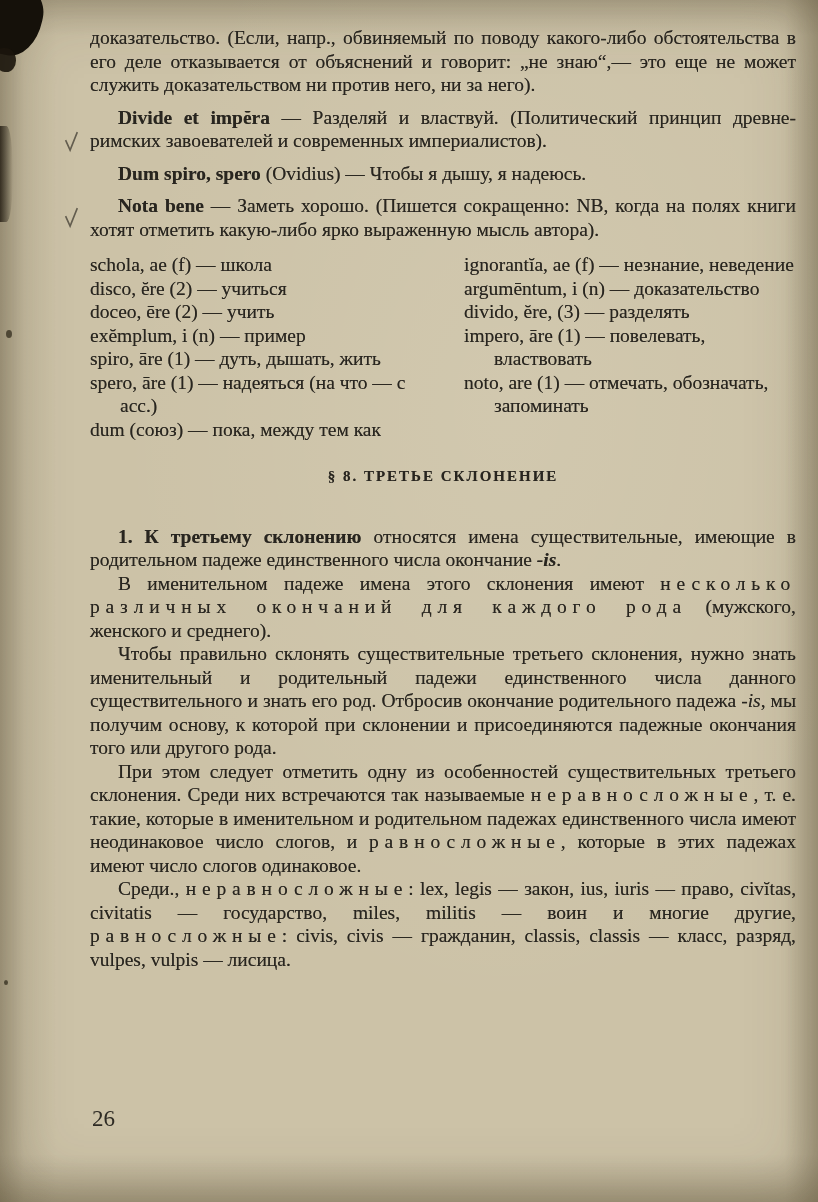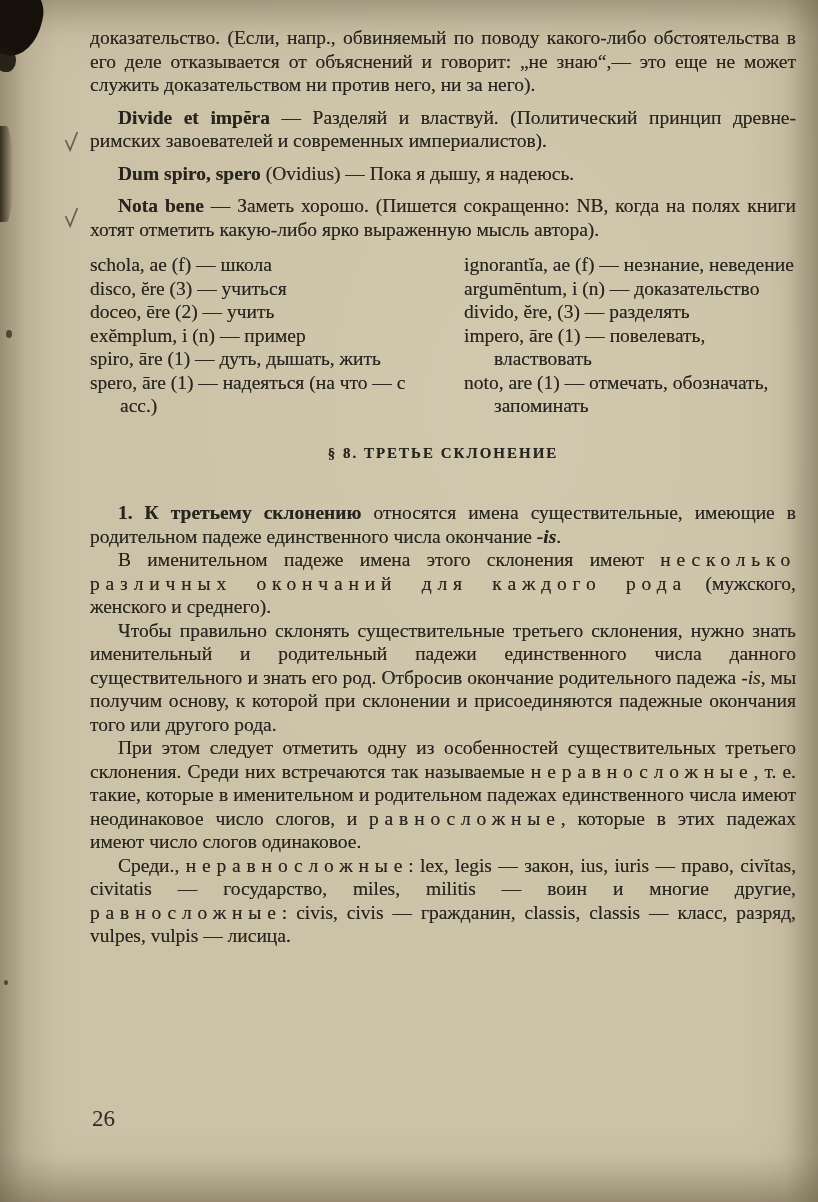--- a/index.html
+++ b/index.html
@@ -98,35 +98,36 @@
 
     <p class="noindent">
       <span>доказательство. (Если, напр., обвиняемый по поводу какого-либо обстоятельства в его деле отказывается от объяснений и говорит: „не знаю“,— это еще не может служить доказательством ни против него, ни за него).</span>
     </p>
 
     <p class="aph">
       <b>Divide et impĕra</b><span> — Разделяй и властвуй. (Политический принцип древне-римских завоевателей и современных империалистов).</span>
     </p>
 
     <p class="aph">
-      <b>Dum spiro, spero</b><span> (Ovidius) — Пока я дышу, я надеюсь.</span>
+      <b>Dum spiro, spero</b><span> (Ovidius) — Чтобы я дышу, я надеюсь.</span>
     </p>
 
     <p class="aph">
       <b>Nota bene</b><span> — Заметь хорошо. (Пишется сокращенно: NB, когда на полях книги хотят отметить какую-либо ярко выраженную мысль автора).</span>
     </p>
 
     <div class="vocab">
       <div class="vcol">
         <div class="ventry">schola, ae (f) — школа</div>
-        <div class="ventry">disco, ĕre (3) — учиться</div>
+        <div class="ventry">disco, ĕre (2) — учиться</div>
         <div class="ventry">doceo, ēre (2) — учить</div>
         <div class="ventry">exĕmplum, i (n) — пример</div>
         <div class="ventry">spiro, āre (1) — дуть, дышать, жить</div>
         <div class="ventry">spero, āre (1) — надеяться (на что — с acc.)</div>
+        <div class="ventry">dum (союз) — пока, между тем как</div>
       </div>
       <div class="vcol">
         <div class="ventry">ignorantĭa, ae (f) — незнание, неведение</div>
         <div class="ventry">argumēntum, i (n) — доказательство</div>
         <div class="ventry">divido, ĕre, (3) — разделять</div>
         <div class="ventry">impero, āre (1) — повелевать, властвовать</div>
         <div class="ventry">noto, are (1) — отмечать, обозначать, запоминать</div>
       </div>
     </div>
 

